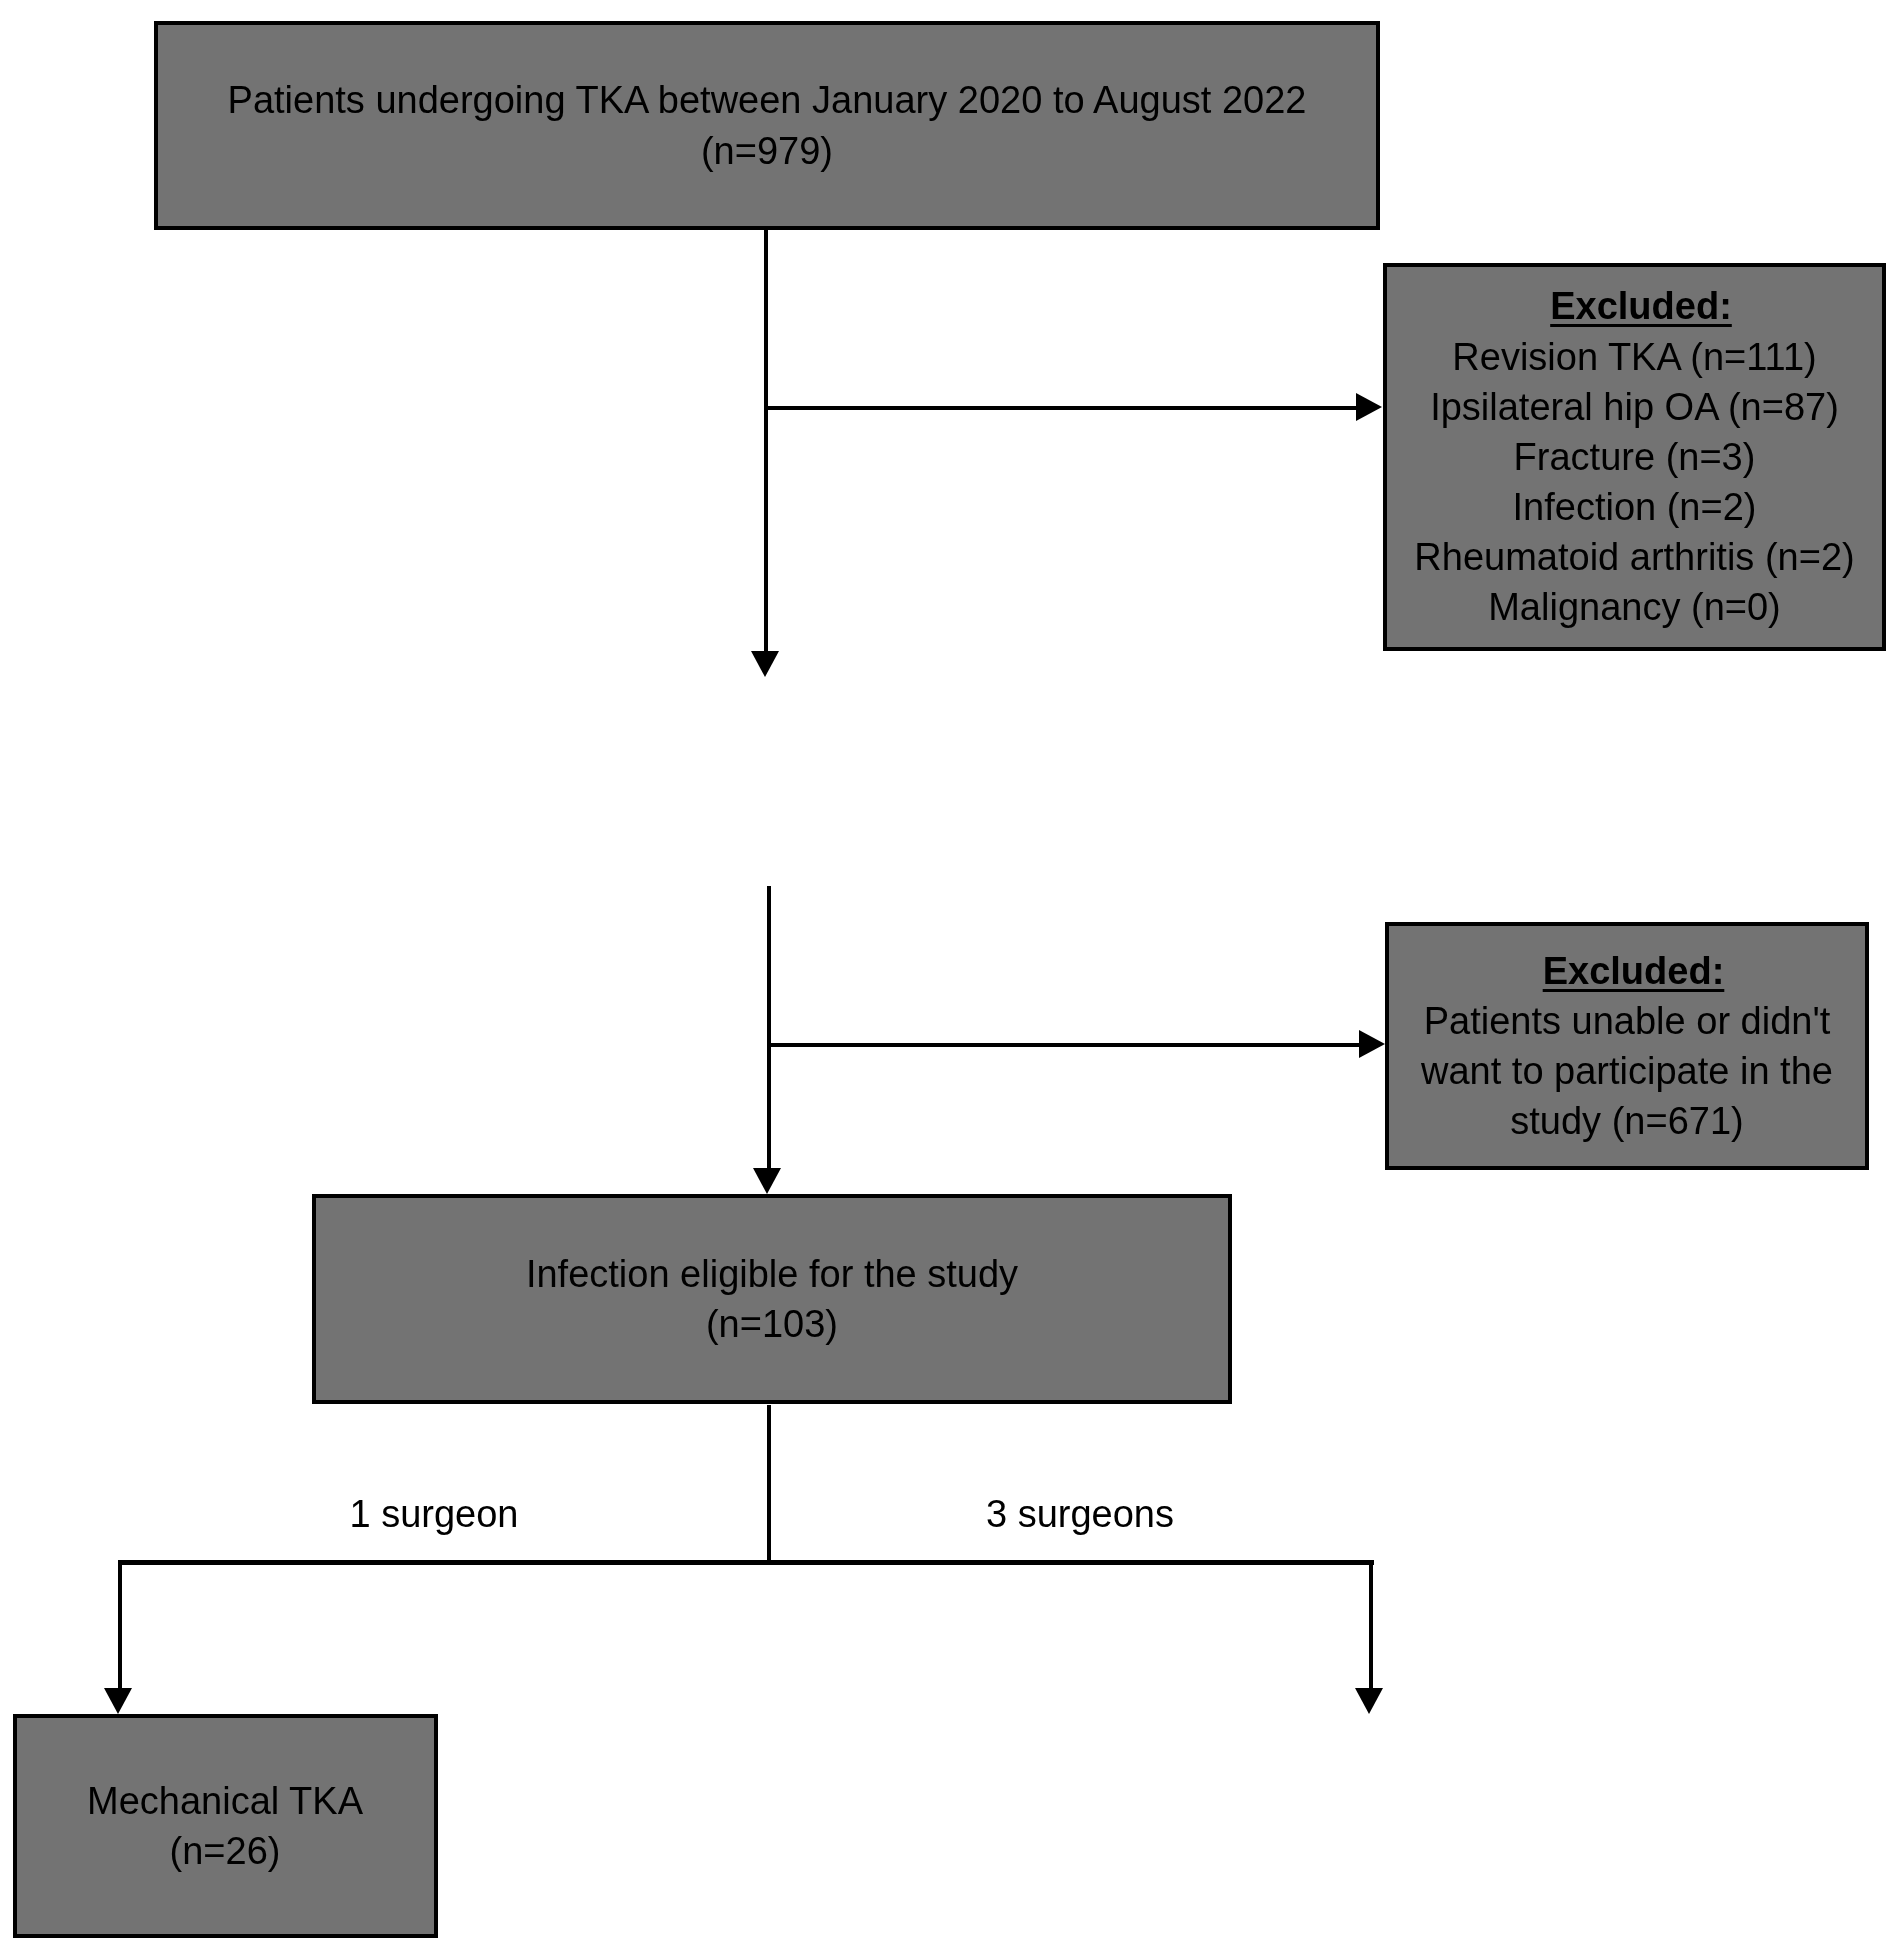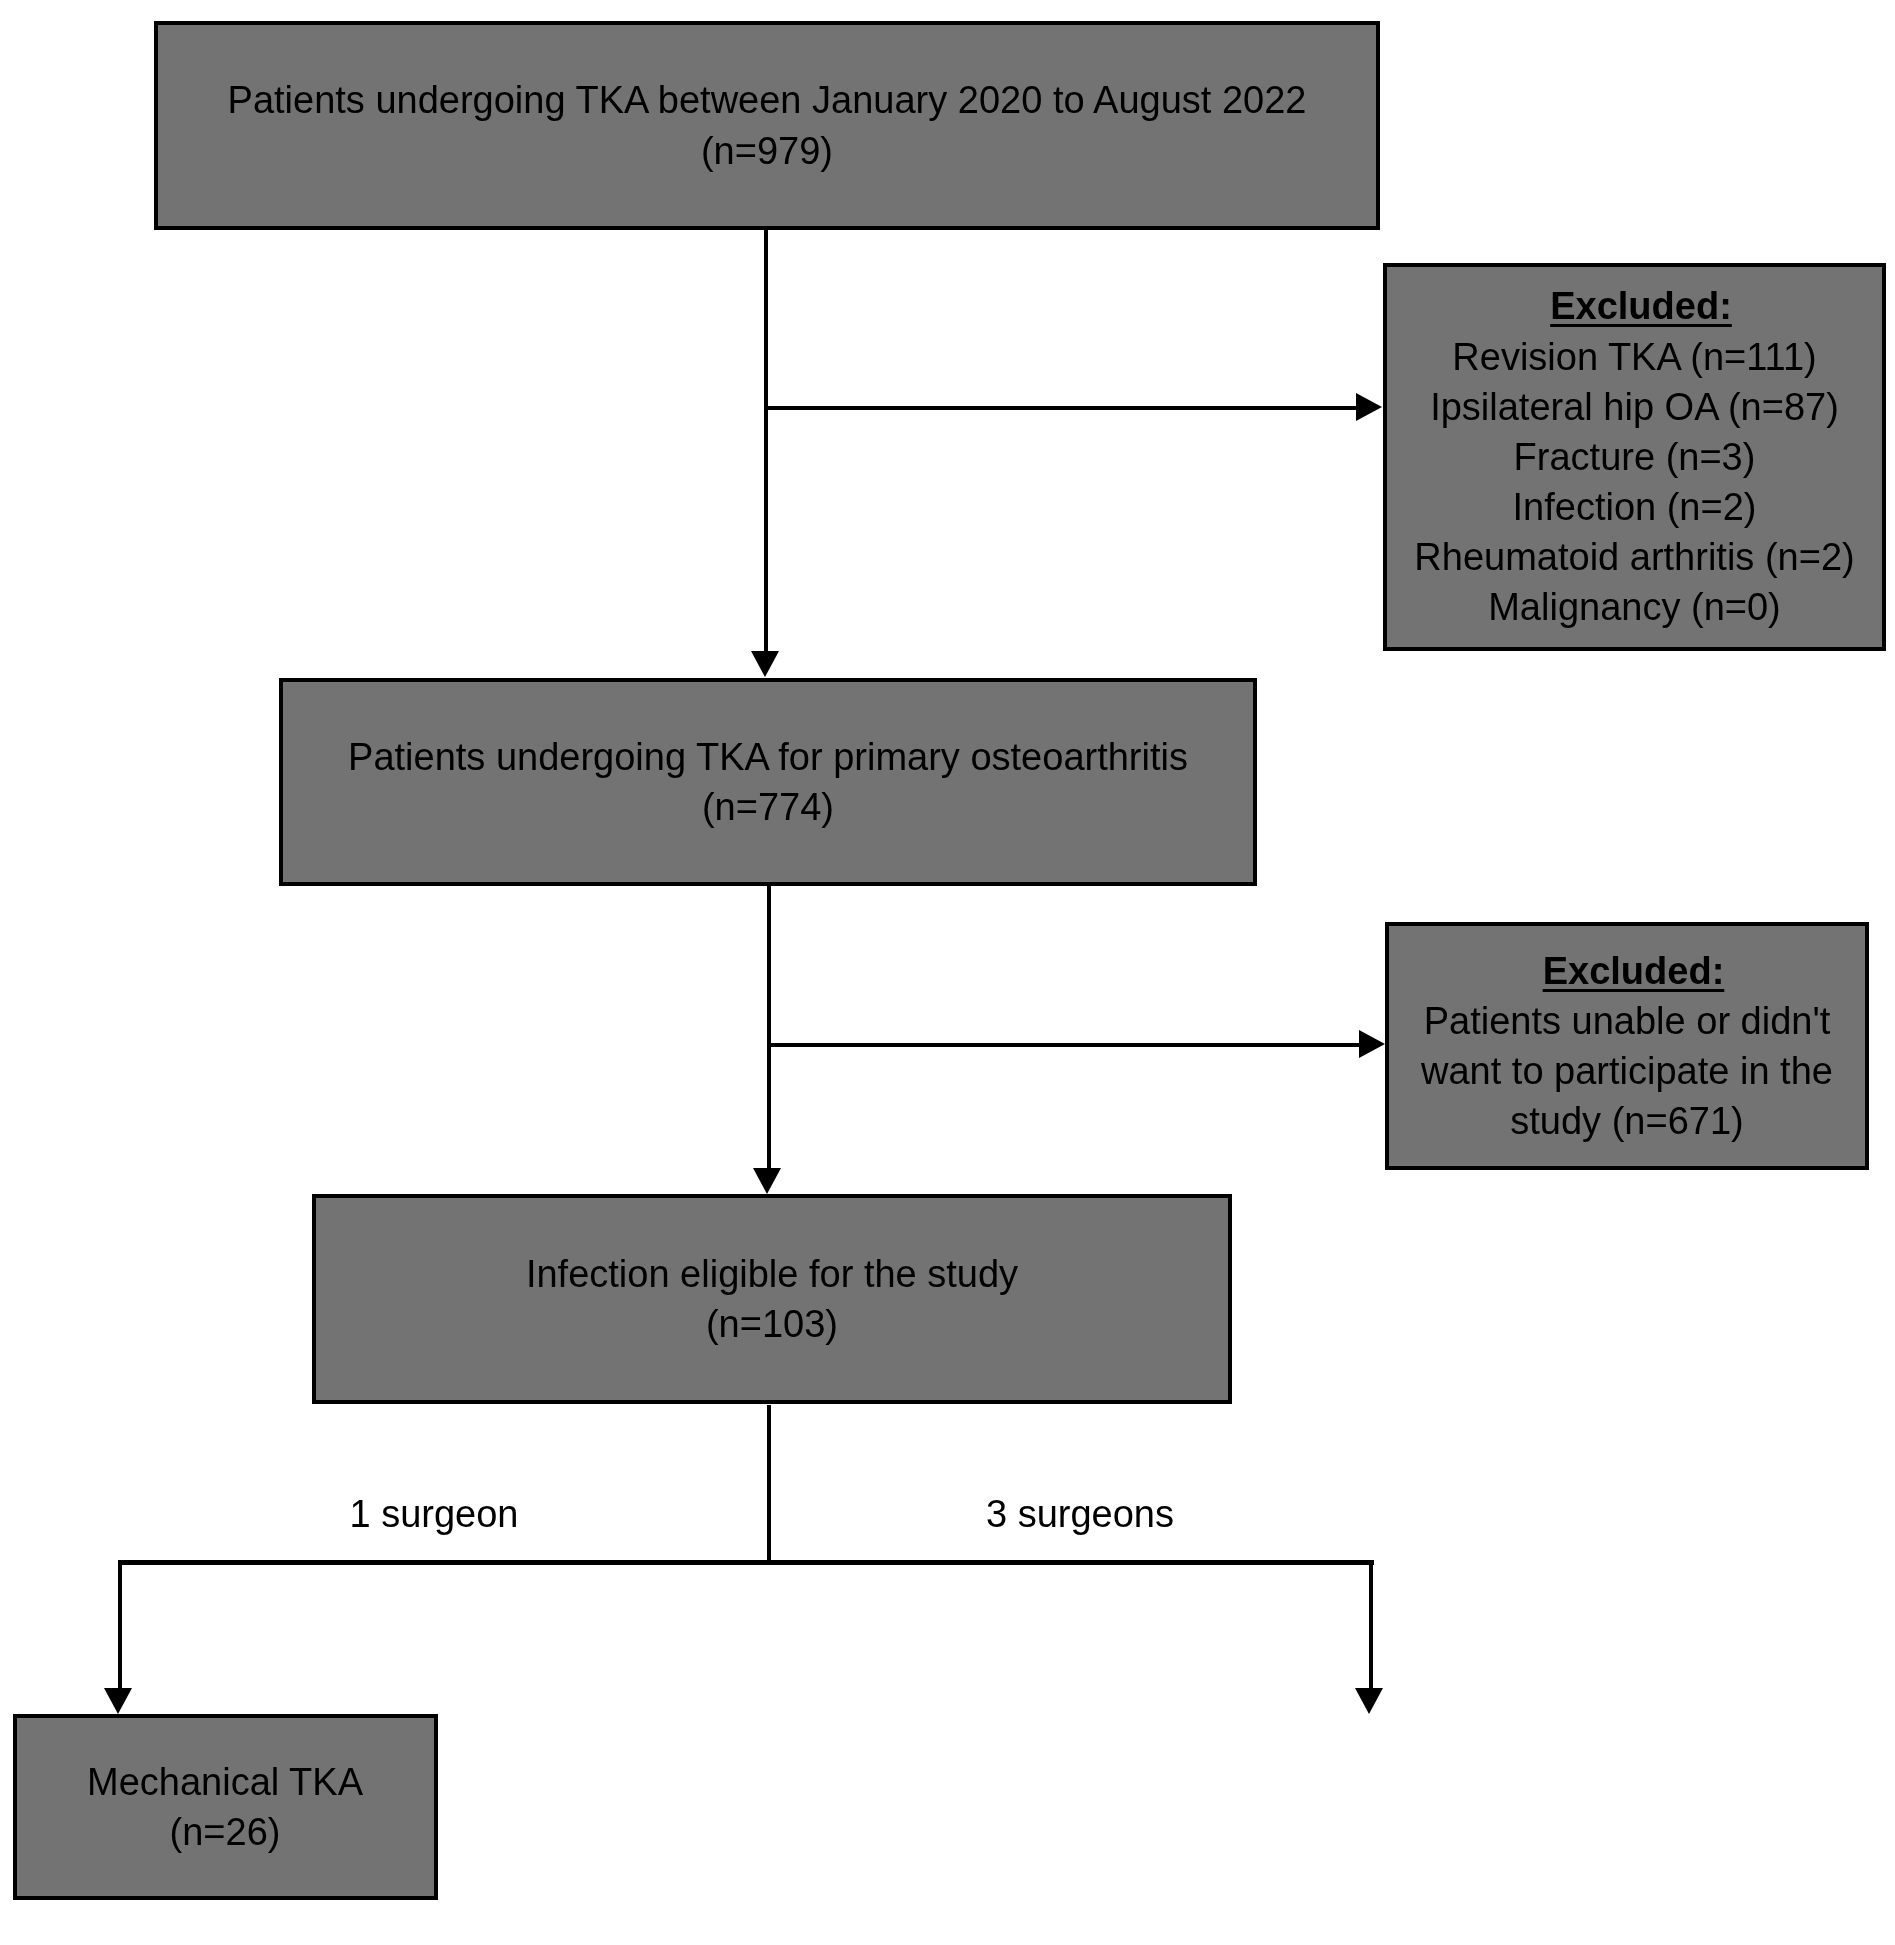--- a/index.html
+++ b/index.html
@@ -62,21 +62,21 @@
     font-size: 38px;
     line-height: 1.2;
   }
 
   
   #box-enrollment { left: 154px;  top: 21px;   width: 1226px; height: 209px; }
   #box-excluded1  { left: 1383px; top: 263px;  width: 503px;  height: 388px; padding: 0 5.9px; }
   #box-primary    { left: 279px;  top: 678px;  width: 978px; height: 208px; }
   #box-excluded2  { left: 1385px; top: 922px; width: 484px;  height: 248px; padding: 0 7.3px; }
   #box-eligible   { left: 312px;  top: 1194px; width: 920px; height: 210px; }
-  #box-mechanical { left: 12.5px;   top: 1714px; width: 425px;  height: 186px; text-align: center; }
+  #box-mechanical { left: 12.5px;   top: 1714px; width: 425px;  height: 224px; text-align: center; }
   #box-kinematic  { left: 1138px; top: 1714px; width: 417px;  height: 209px; }
 
   
   #v1            { left: 764px; top: 230px;  width: 3.7px;    height: 423px; }
   #v1-arrow      { left: 751px; top: 651px; }
   #h1            { left: 764px; top: 406px;  width: 592px;  height: 3.7px; }
   #h1-arrow      { left: 1356px; top: 393px; }
   #v2            { left: 767px; top: 886px; width: 3.7px;    height: 283px; }
   #v2-arrow      { left: 753px; top: 1168px; }
   #h2            { left: 767px; top: 1043px; width: 592px;  height: 3.7px; }
@@ -109,24 +109,20 @@
   <div class="box" id="box-excluded1">
     <span class="bodytext excluded-heading">Excluded:</span>
     <span class="bodytext">Revision TKA (n=111)</span>
     <span class="bodytext">Ipsilateral hip OA (n=87)</span>
     <span class="bodytext">Fracture (n=3)</span>
     <span class="bodytext">Infection (n=2)</span>
     <span class="bodytext">Rheumatoid arthritis (n=2)</span>
     <span class="bodytext">Malignancy (n=0)</span>
   </div>
 
-  <div class="box" id="box-primary">
-    <span class="bodytext">Patients undergoing TKA for primary osteoarthritis</span>
-    <span class="bodytext">(n=774)</span>
-  </div>
 
   <div class="vline" id="v2"></div>
   <div class="hline" id="h2"></div>
   <div class="arrow-right" id="h2-arrow"></div>
   <div class="arrow-down" id="v2-arrow"></div>
 
   <div class="box" id="box-excluded2">
     <span class="bodytext excluded-heading">Excluded:</span>
     <span class="bodytext">Patients unable or didn't want to participate in the study (n=671)</span>
   </div>

